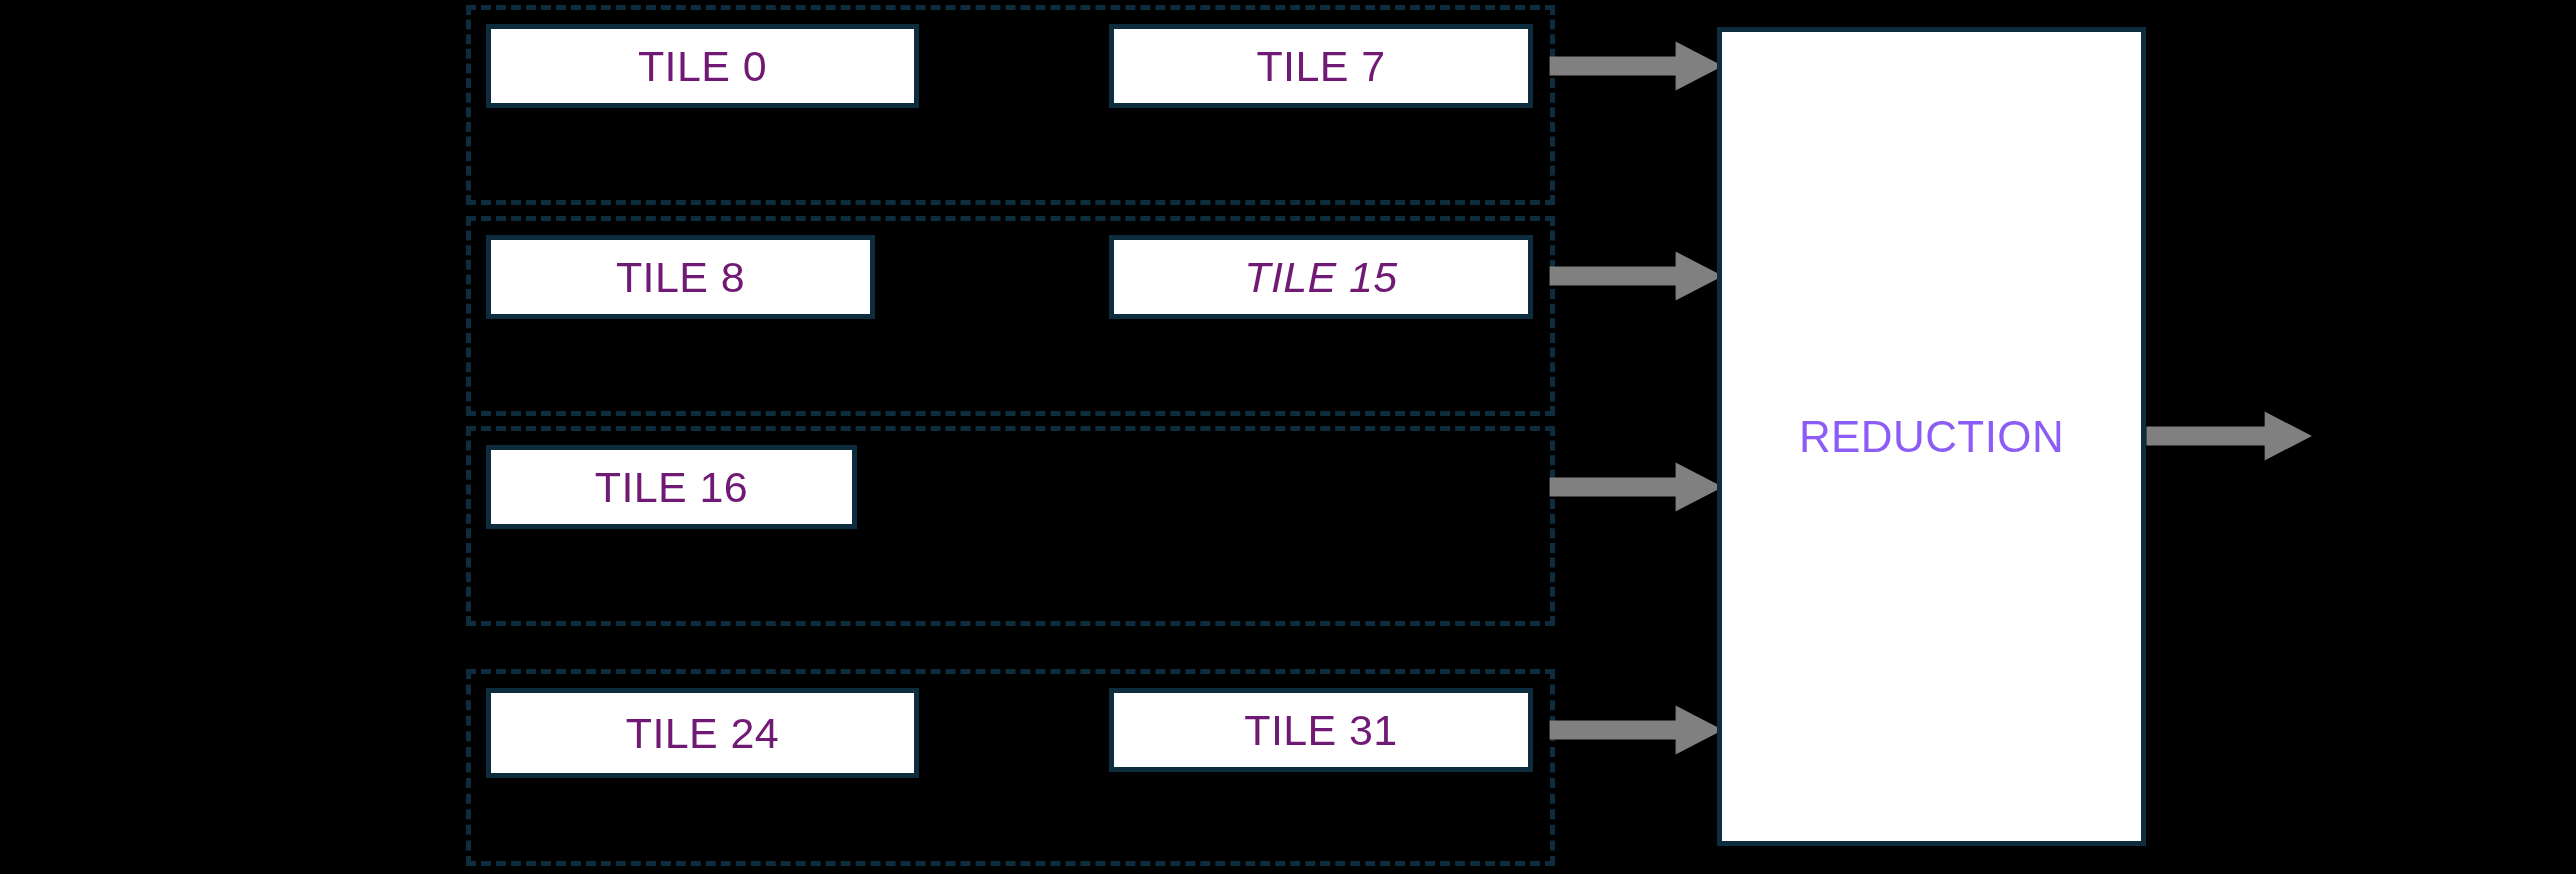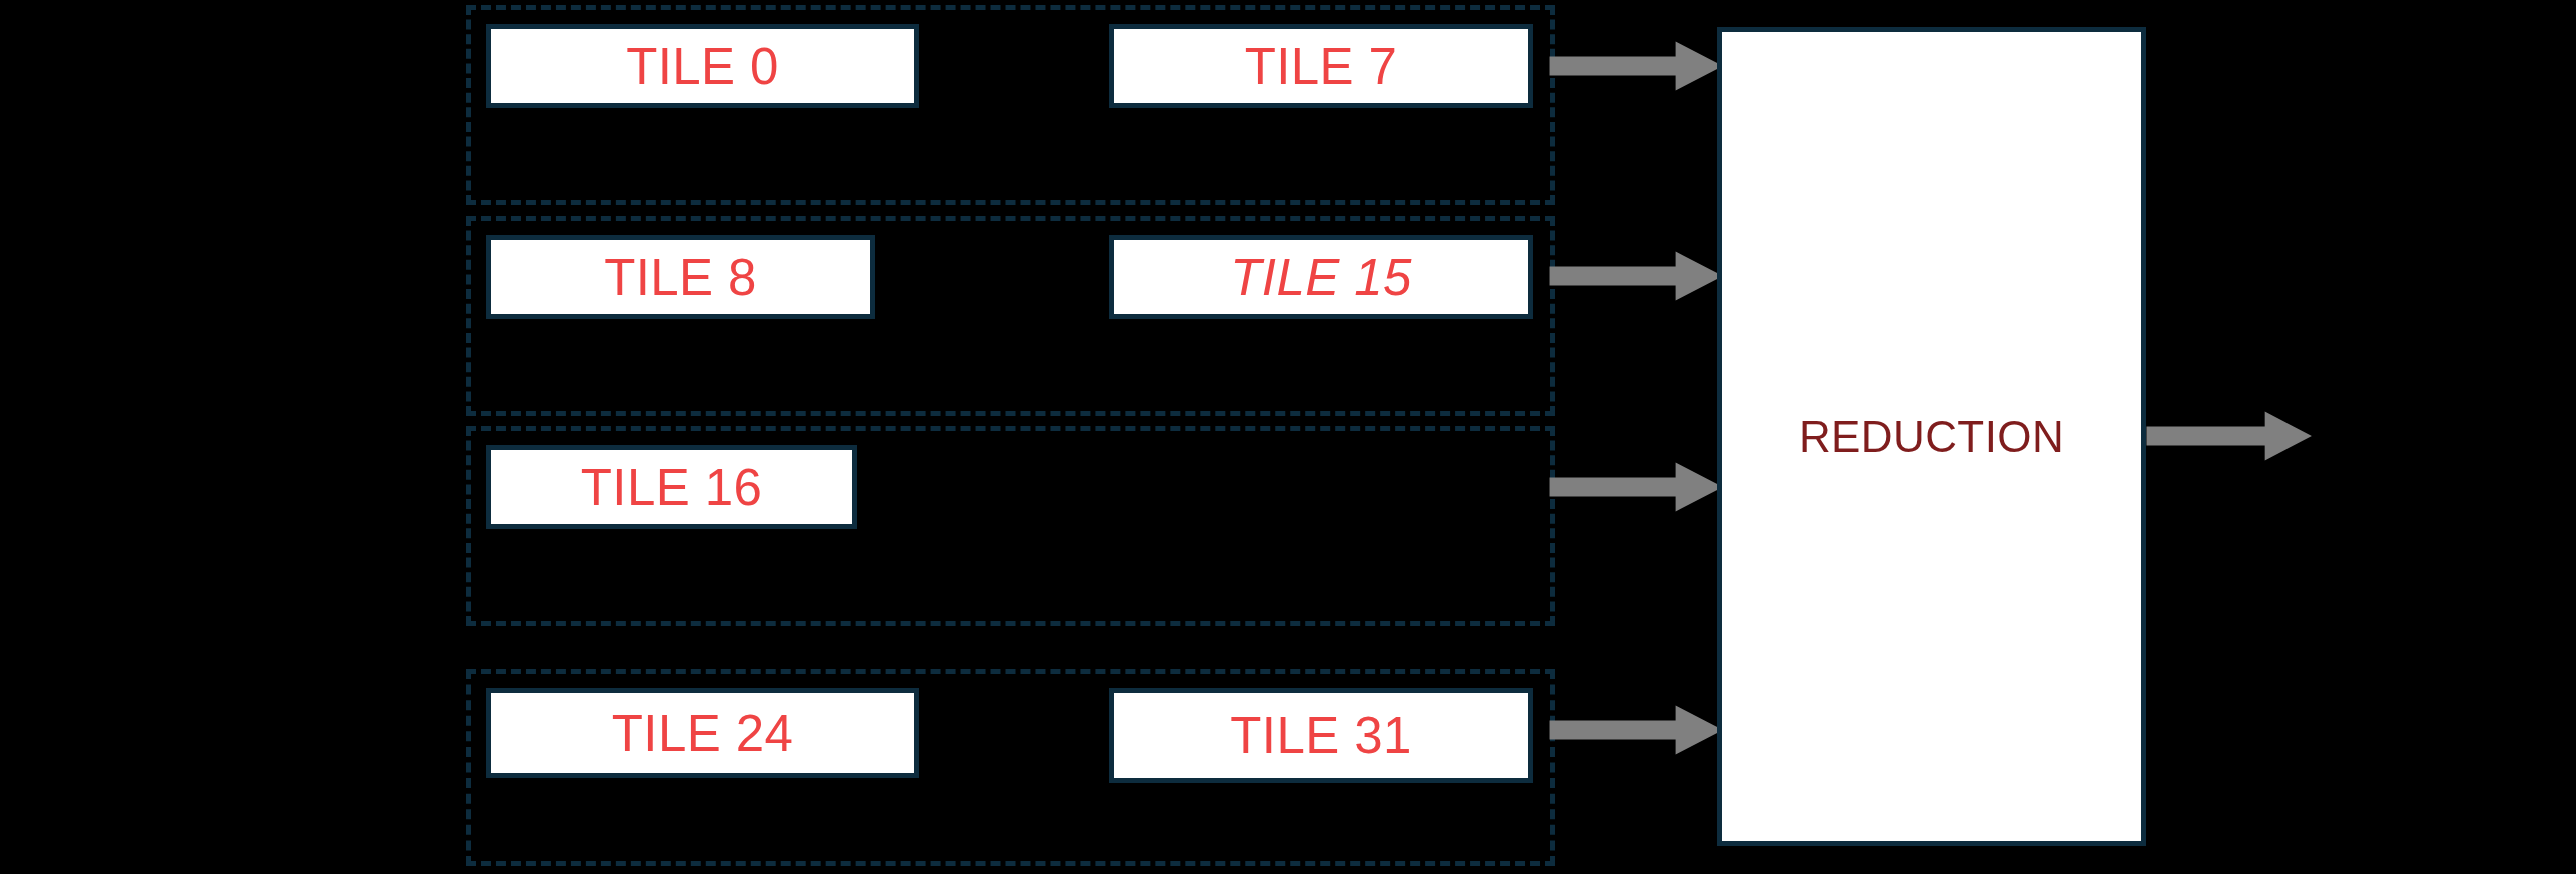--- a/index.html
+++ b/index.html
@@ -28,41 +28,41 @@
   .tile {
     position: absolute;
     box-sizing: border-box;
     background: #ffffff;
     border: 5.5px solid #0d2c3e;
     display: flex;
     align-items: center;
     justify-content: center;
   }
   .tile-label {
-    color: #ef4444;
-    font-size: 51px;
+    color: #701a75;
+    font-size: 43px;
     font-family: "Liberation Sans", sans-serif;
     font-weight: 400;
     letter-spacing: 0.4px;
     line-height: 1;
     white-space: nowrap;
   }
 
   
   .reduction {
     position: absolute;
     box-sizing: border-box;
     background: #ffffff;
     border: 5.5px solid #0d2c3e;
     display: flex;
     align-items: center;
     justify-content: center;
   }
   .reduction-label {
-    color: #7f1d1d;
+    color: #8b5cf6;
     font-size: 44px;
     font-family: "Liberation Sans", sans-serif;
     font-weight: 400;
     letter-spacing: 0.4px;
     line-height: 1;
     white-space: nowrap;
   }
 
   
   .arrow {
@@ -113,21 +113,21 @@
   <svg class="arrow" style="left:1549px; top:461px;" width="176" height="52" viewBox="0 0 222 66">
     <path d="M0,21 L160,21 L160,2 L220,33 L160,64 L160,45 L0,45 Z" fill="#808080"></path>
   </svg>
 
   <div class="group" style="left:466px; top:669px; width:1089px; height:197px;"></div>
 
   <div class="tile" style="left:486px; top:688px; width:433px; height:90px;align-items:center;">
     <span class="tile-label">TILE 24</span>
   </div>
 
-  <div class="tile" style="left:1109px; top:688px; width:424px; height:95px;">
+  <div class="tile" style="left:1109px; top:688px; width:424px; height:84px;">
     <span class="tile-label">TILE 31</span>
   </div>
 
   <svg class="arrow" style="left:1549px; top:704px;" width="176" height="52" viewBox="0 0 222 66">
     <path d="M0,21 L160,21 L160,2 L220,33 L160,64 L160,45 L0,45 Z" fill="#808080"></path>
   </svg>
 
   <div class="reduction" style="left:1717px; top:27px; width:429px; height:819px;">
     <span class="reduction-label">REDUCTION</span>
   </div>

